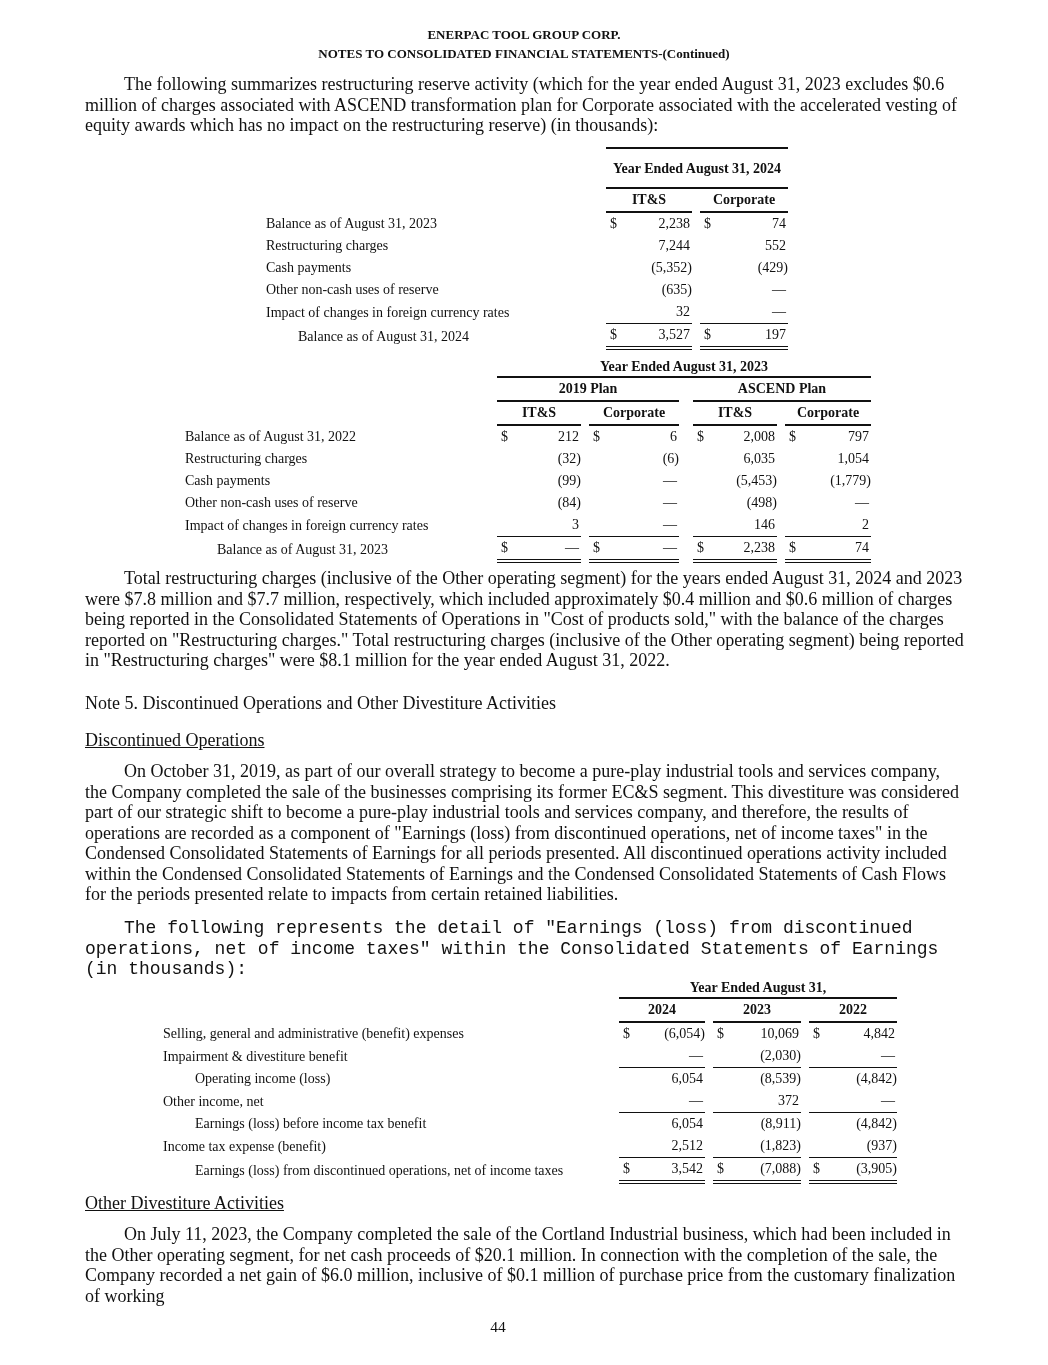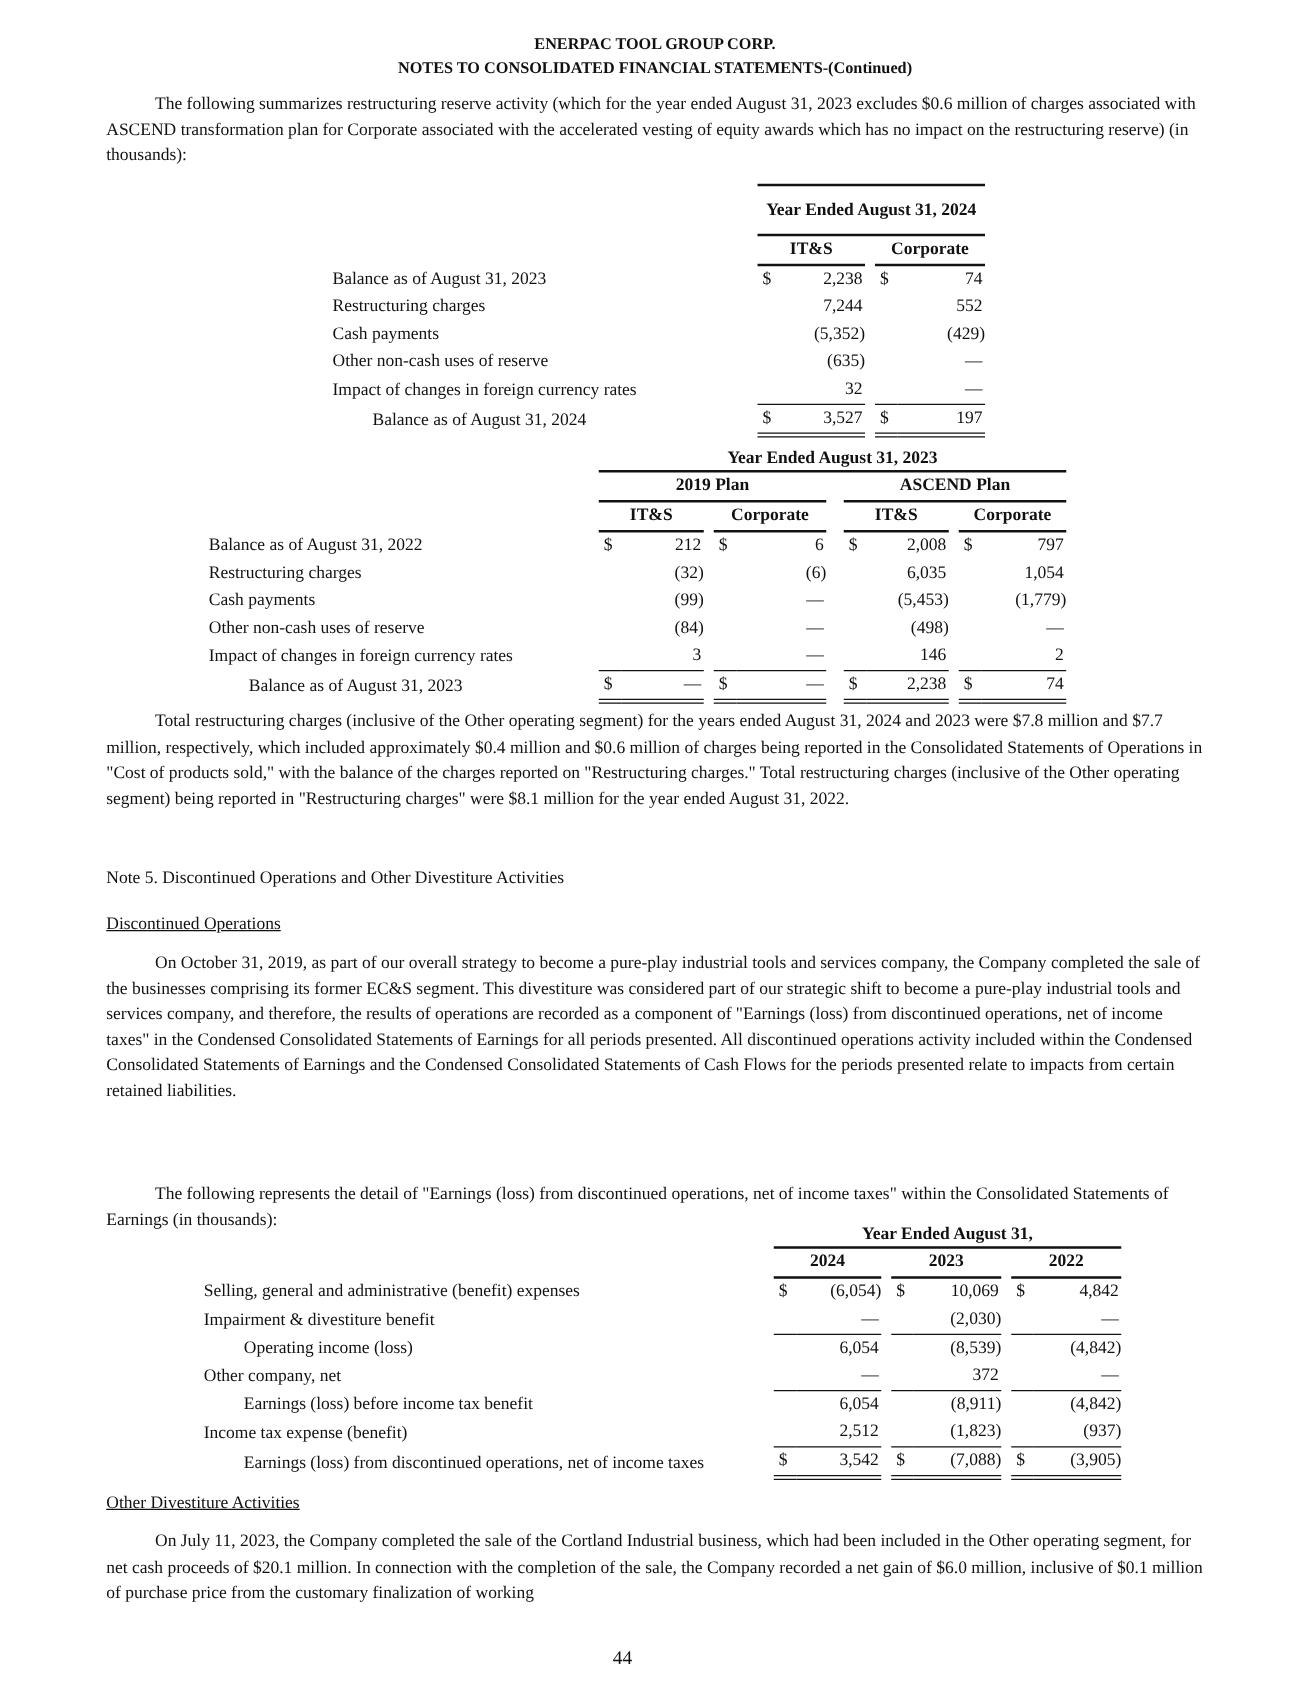--- a/index.html
+++ b/index.html
@@ -3,21 +3,21 @@
 <meta charset="utf-8">
 <style>
   html, body { margin: 0; padding: 0; background: #ffffff; }
   body {
     width: 1048px; height: 1365px; position: relative; overflow: hidden;
     font-family: "Liberation Serif", "DejaVu Serif", serif;
     color: #111; font-size: 15px;
   }
   .abs { position: absolute; }
   .hdr { left: 0; width: 1048px; text-align: center; font-weight: bold; font-size: 13px; }
-  .para { left: 85px; width: 880px; line-height: 20.5px; font-size: 14px; }
+  .para { left: 85px; width: 880px; line-height: 20.5px; font-size: 18px; }
   .indent { text-indent: 39px; }
   .bold { font-weight: normal; }
   .ul { text-decoration: underline; }
   table { border-collapse: separate; border-spacing: 0; font-size: 14px; }
   td { padding: 0; height: 22px; white-space: nowrap; vertical-align: middle; }
   .lbl { text-align: left; }
   .sub { padding-left: 32px; }
   .cur { text-align: left; padding-left: 4px; }
   .num { text-align: right; padding-right: 2px; }
   .neg { padding-right: 0; }
@@ -93,21 +93,21 @@
     <td class="lbl sub">Balance as of August 31, 2024</td>
     <td class="cur dline">$</td>
     <td class="num dline">3,527</td>
     <td class="gap"></td>
     <td class="cur dline">$</td>
     <td class="num dline">197</td>
   </tr>
 </tbody>
   </table>
 
-<table class="abs" style="left:167px; top:356px;">
+<table class="abs" style="left:185px; top:356px;">
   <tbody>
       <tr>
     <td style="width:312px;"></td>
     <td colspan="11" class="tophead" style="height:20px;">Year Ended August 31, 2023</td>
   </tr>
   <tr>
     <td></td>
     <td colspan="5" class="colhead">2019 Plan</td>
     <td class="gap" style="width:14px;"></td>
     <td colspan="5" class="colhead">ASCEND Plan</td>
@@ -207,21 +207,21 @@
     <td class="num dline">74</td>
   </tr>
 </tbody>
   </table>
 
 <div class="abs para indent" style="top:568px;">Total restructuring charges (inclusive of the Other operating segment) for the years ended August 31, 2024 and 2023 were $7.8 million and $7.7 million, respectively, which included approximately $0.4 million and $0.6 million of charges being reported in the Consolidated Statements of Operations in "Cost of products sold," with the balance of the charges reported on "Restructuring charges." Total restructuring charges (inclusive of the Other operating segment) being reported in "Restructuring charges" were $8.1 million for the year ended August 31, 2022.</div>
 
 <div class="abs para bold" style="top:693px;">Note 5. Discontinued Operations and Other Divestiture Activities</div>
 <div class="abs para ul" style="top:730px;">Discontinued Operations</div>
 <div class="abs para indent" style="top:761px;">On October 31, 2019, as part of our overall strategy to become a pure-play industrial tools and services company, the Company completed the sale of the businesses comprising its former EC&amp;S segment. This divestiture was considered part of our strategic shift to become a pure-play industrial tools and services company, and therefore, the results of operations are recorded as a component of "Earnings (loss) from discontinued operations, net of income taxes" in the Condensed Consolidated Statements of Earnings for all periods presented. All discontinued operations activity included within the Condensed Consolidated Statements of Earnings and the Condensed Consolidated Statements of Cash Flows for the periods presented relate to impacts from certain retained liabilities.</div>
-<div class="abs para indent" style="top:946px;">The following represents the detail of "Earnings (loss) from discontinued operations, net of income taxes" within the Consolidated Statements of Earnings (in thousands):</div>
+<div class="abs para indent" style="top:918px;font-family:Liberation Mono, monospace;">The following represents the detail of "Earnings (loss) from discontinued operations, net of income taxes" within the Consolidated Statements of Earnings (in thousands):</div>
 
 <table class="abs" style="left:163px; top:977px;">
   <tbody>
       <tr>
     <td style="width:456px;"></td>
     <td colspan="8" class="tophead" style="height:20px;">Year Ended August 31,</td>
   </tr>
   <tr>
     <td></td>
     <td colspan="2" class="colhead">2024</td>
@@ -257,21 +257,21 @@
     <td></td>
         <td class="num">6,054</td>
     <td class="gap"></td>
     <td></td>
         <td class="num neg">(8,539)</td>
     <td class="gap"></td>
     <td></td>
         <td class="num neg">(4,842)</td>
   </tr>
   <tr>
-    <td class="lbl">Other company, net</td>
+    <td class="lbl">Other income, net</td>
     <td class="uline"></td>
         <td class="num uline">—</td>
     <td class="gap"></td>
     <td class="uline"></td>
         <td class="num uline">372</td>
     <td class="gap"></td>
     <td class="uline"></td>
         <td class="num uline">—</td>
   </tr>
   <tr>

